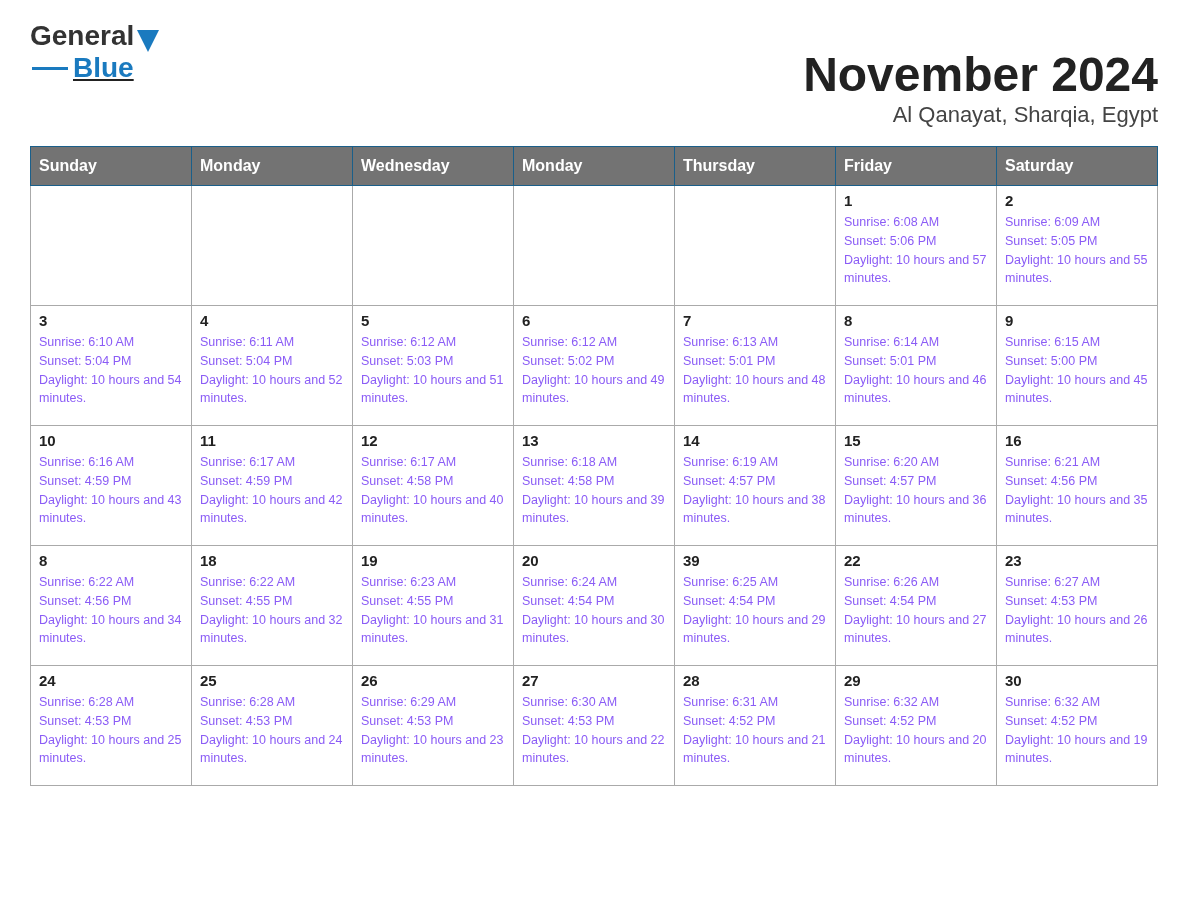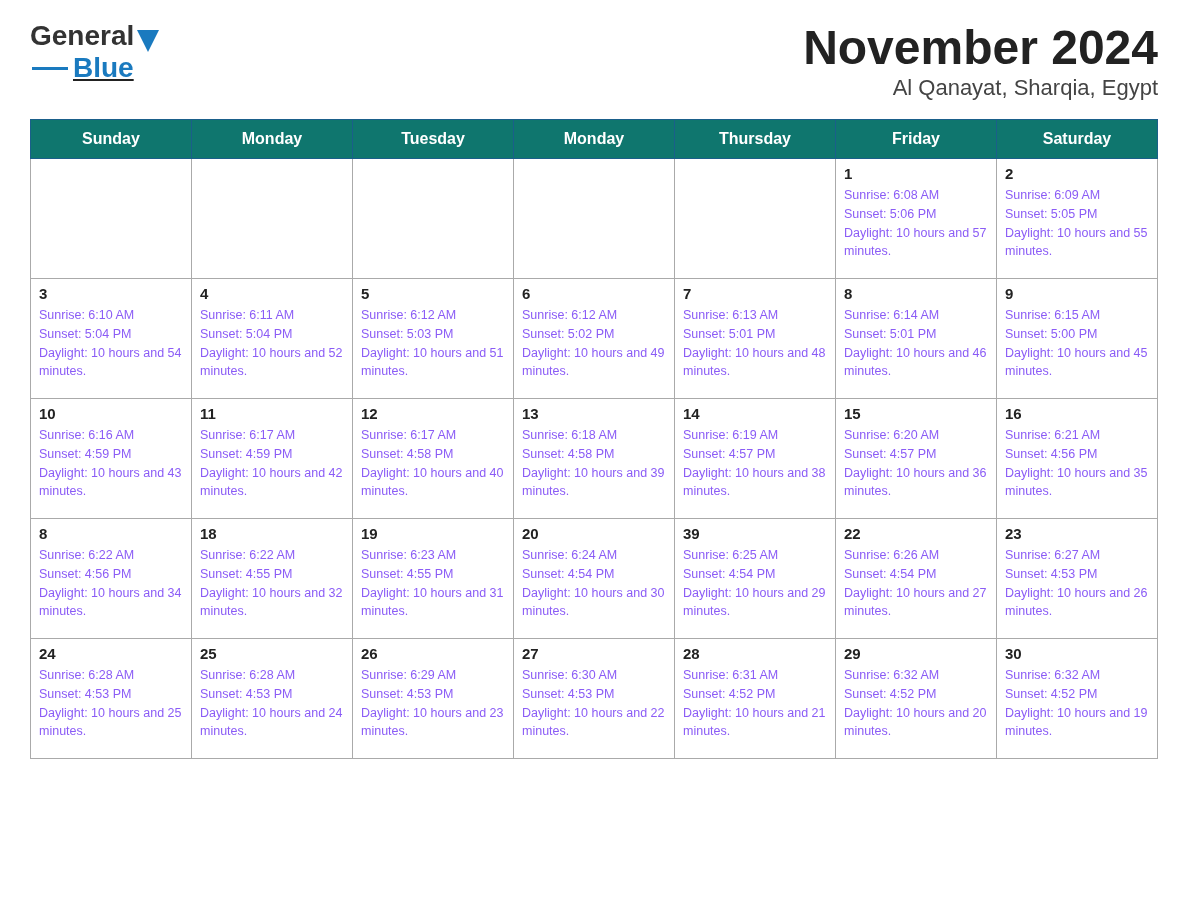--- a/index.html
+++ b/index.html
@@ -40,42 +40,43 @@
       align-items: flex-end;
     }
     .logo-bottom {
       display: flex;
       align-items: center;
       margin-left: 2px;
       text-decoration: underline;
     }
     .title-section {
       text-align: right;
+      margin-top: 27px;
     }
     .calendar-title {
       font-size: 48px;
       font-weight: bold;
       color: #222;
     }
     .calendar-subtitle {
       font-size: 22px;
       color: #444;
     }
     .calendar-table {
       width: 100%;
       border-collapse: collapse;
       table-layout: fixed;
     }
     .calendar-table th {
-      background: #0f766e;
+      background: #737373;
       color: #fff;
       font-size: 16px;
       font-weight: bold;
       padding: 10px 8px;
-      text-align: center;
+      text-align: left;
       border: 1px solid #1a5f8a;
     }
     .calendar-table td {
       border: 1px solid #aaa;
       vertical-align: top;
       padding: 6px 8px;
       font-size: 13px;
       min-height: 110px;
       height: 120px;
     }
@@ -122,21 +123,21 @@
     <div class="calendar-title">November 2024</div>
     <div class="calendar-subtitle">Al Qanayat, Sharqia, Egypt</div>
   </div>
 </div>
 
 <table class="calendar-table">
   <thead>
     <tr>
       <th>Sunday</th>
       <th>Monday</th>
-      <th>Tuesday</th>
+      <th>Wednesday</th>
       <th>Monday</th>
       <th>Thursday</th>
       <th>Friday</th>
       <th>Saturday</th>
     </tr>
   </thead>
   <tbody id="calendar-body">
   <tr class="week-row">
         <td class="empty-cell"></td>
         <td class="empty-cell"></td>

